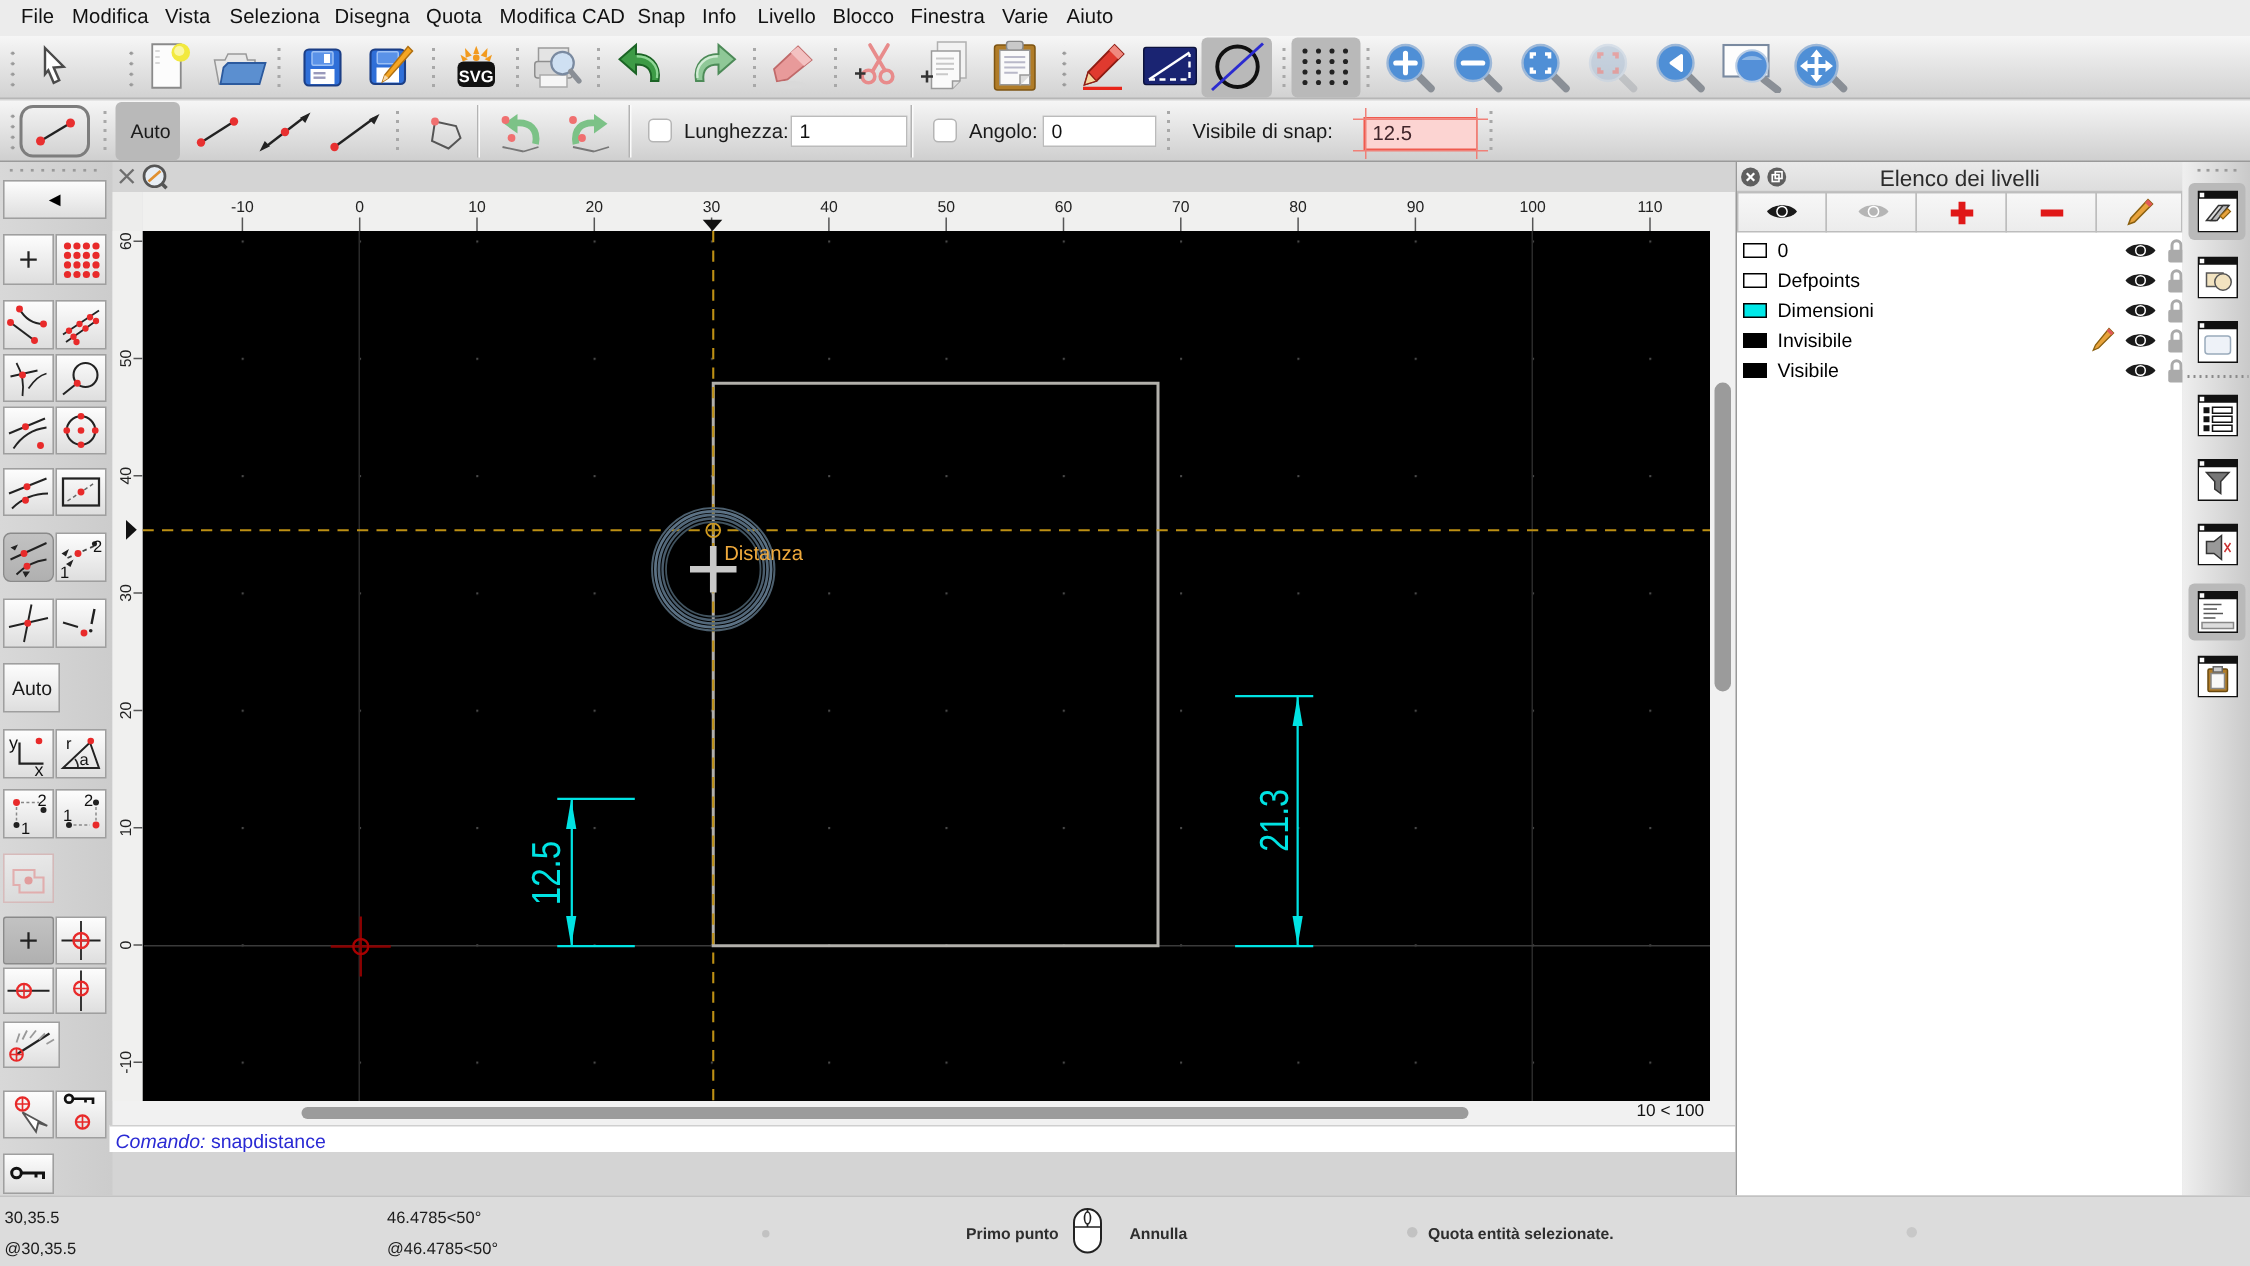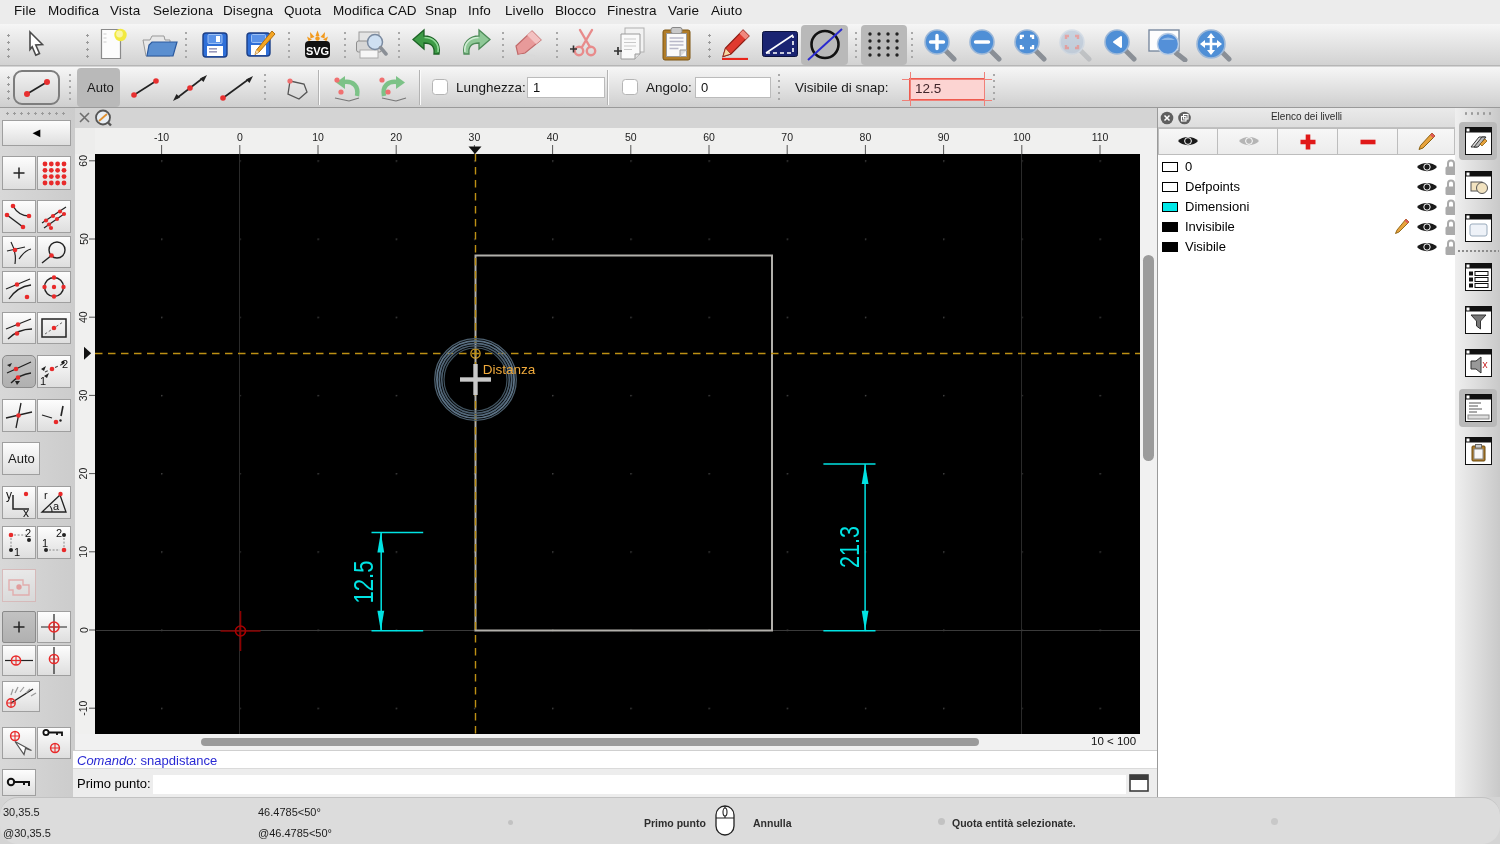--- a/index.html
+++ b/index.html
@@ -44,21 +44,21 @@
 #rptools { position:absolute; left:0; top:20px; width:297px; height:27px; }
 .rpbtn { position:absolute; top:0; height:27px; background:linear-gradient(#f7f7f7,#ececec); border:1px solid #bdbdbd; }
 .lrow { position:absolute; left:0; width:297px; height:20px; font-size:13px; color:#000; }
 
 
 #rdock { position:absolute; left:1455px; top:108px; width:45px; height:689px; background:linear-gradient(90deg,#efefef,#c9c9c9); }
 .rdbtn { position:absolute; left:4px; width:38px; height:38px; }
 .rdbtn.sel { background:#b9b9b9; border-radius:4px; }
 
 
-#statusbar { position:absolute; left:0; top:797px; width:1500px; height:47px; background:#dcdcdc; border-top:1px solid #c2c2c2; font-size:11px; color:#1c1c1c;border-radius:18px; }
+#statusbar { position:absolute; left:0; top:797px; width:1500px; height:47px; background:#dcdcdc; border-top:1px solid #c2c2c2; font-size:11px; color:#1c1c1c; }
 #statusbar .s { position:absolute; white-space:nowrap; }
 </style>
 </head>
 <body>
 <div id="app">
   <div id="menubar">
     <span style="left:14px">File</span>
     <span style="left:48px">Modifica</span>
     <span style="left:110px">Vista</span>
     <span style="left:153px">Seleziona</span>
@@ -589,38 +589,30 @@
   <div id="hsb">
     <div style="position:absolute;left:126px;top:4px;width:778px;height:8px;background:#9b9b9b;border-radius:4px"></div>
   </div>
   <div class="abs" style="left:1140px;top:128px;width:17px;height:622px;background:#f1f1f1">
     <div style="position:absolute;left:3px;top:127px;width:11px;height:206px;background:#9b9b9b;border-radius:5.5px"></div>
   </div>
   <div id="zoomlbl" style="text-align:left">10 &lt; 100</div>
   <div id="cmdrow">
     <span style="position:absolute;left:4px;top:2px;color:#2a2ad4"><i>Comando:</i> snapdistance</span>
   </div>
-  <div id="inprow">
-    <span style="position:absolute;left:4px;top:7px;color:#000">Primo punto:</span>
-    <div style="position:absolute;left:80px;top:6px;width:973px;height:19px;background:#fff"></div>
-    <svg style="position:absolute;left:1056px;top:5px" width="20" height="19" viewBox="0 0 20 19">
-      <rect x="1" y="1" width="18" height="16" fill="#fff" stroke="#3c3c3c" stroke-width="1.6"></rect>
-      <rect x="1" y="1" width="18" height="5" fill="#3c3c3c"></rect>
-    </svg>
-  </div>
   <div id="rpanel">
     <div id="rptitle">
       <svg style="position:absolute;left:2px;top:3px" width="32" height="14" viewBox="0 0 32 14">
         <circle cx="7" cy="7" r="6.3" fill="#5f5f5f"></circle>
         <path d="M4.5 4.5 L9.5 9.5 M9.5 4.5 L4.5 9.5" stroke="#fff" stroke-width="1.5"></path>
         <circle cx="24.5" cy="7" r="6.3" fill="#5f5f5f"></circle>
         <rect x="21.5" y="5.5" width="4.5" height="4.5" fill="none" stroke="#fff" stroke-width="1.1"></rect>
         <rect x="23.5" y="3.5" width="4.5" height="4.5" fill="none" stroke="#fff" stroke-width="1.1"></rect>
       </svg>
-      <div style="position:absolute;left:0;right:0;top:3px;text-align:center;font-size:10px;color:#2b2b2b">Elenco dei livelli</div>
+      <div style="position:absolute;left:0;right:0;top:3px;text-align:center;font-size:15px;color:#2b2b2b">Elenco dei livelli</div>
     </div>
     <div id="rptools">
       <div class="rpbtn" style="left:0px;width:60px"></div>
       <div class="rpbtn" style="left:59px;width:61px"></div>
       <div class="rpbtn" style="left:119px;width:61px"></div>
       <div class="rpbtn" style="left:179px;width:61px"></div>
       <div class="rpbtn" style="left:239px;width:58px"></div>
       <svg style="position:absolute;left:19px;top:5px" width="22" height="16" viewBox="0 0 22 16">
         <path d="M1 8 C5 2.5 17 2.5 21 8 C17 13.5 5 13.5 1 8 Z" fill="#1a1a1a"></path>
         <circle cx="11" cy="8" r="3.4" fill="#1a1a1a" stroke="#fff" stroke-width="1"></circle>

